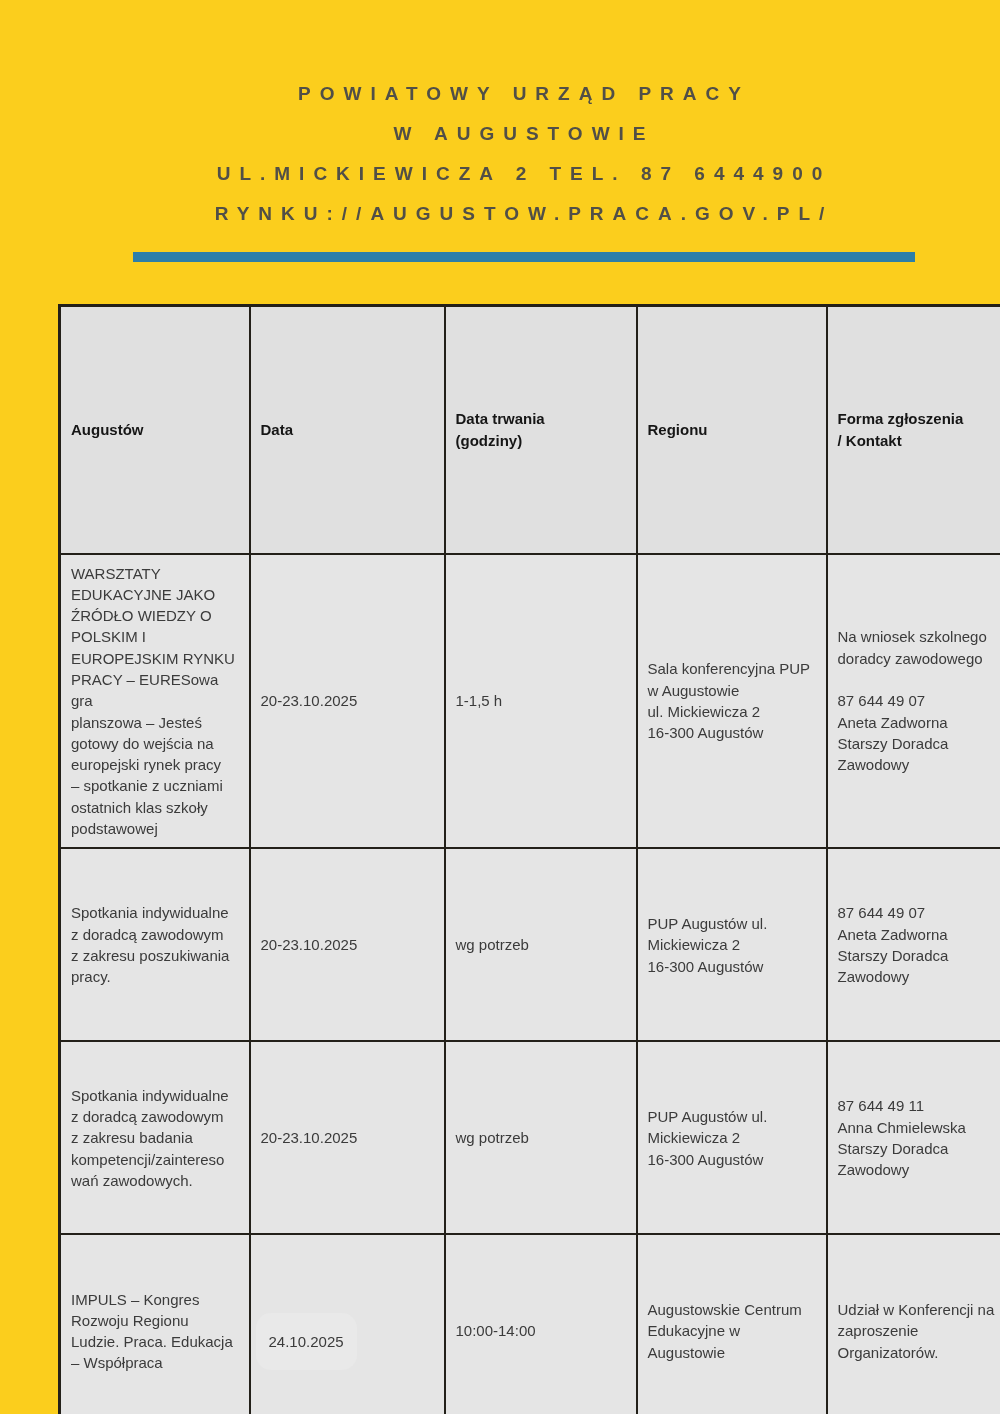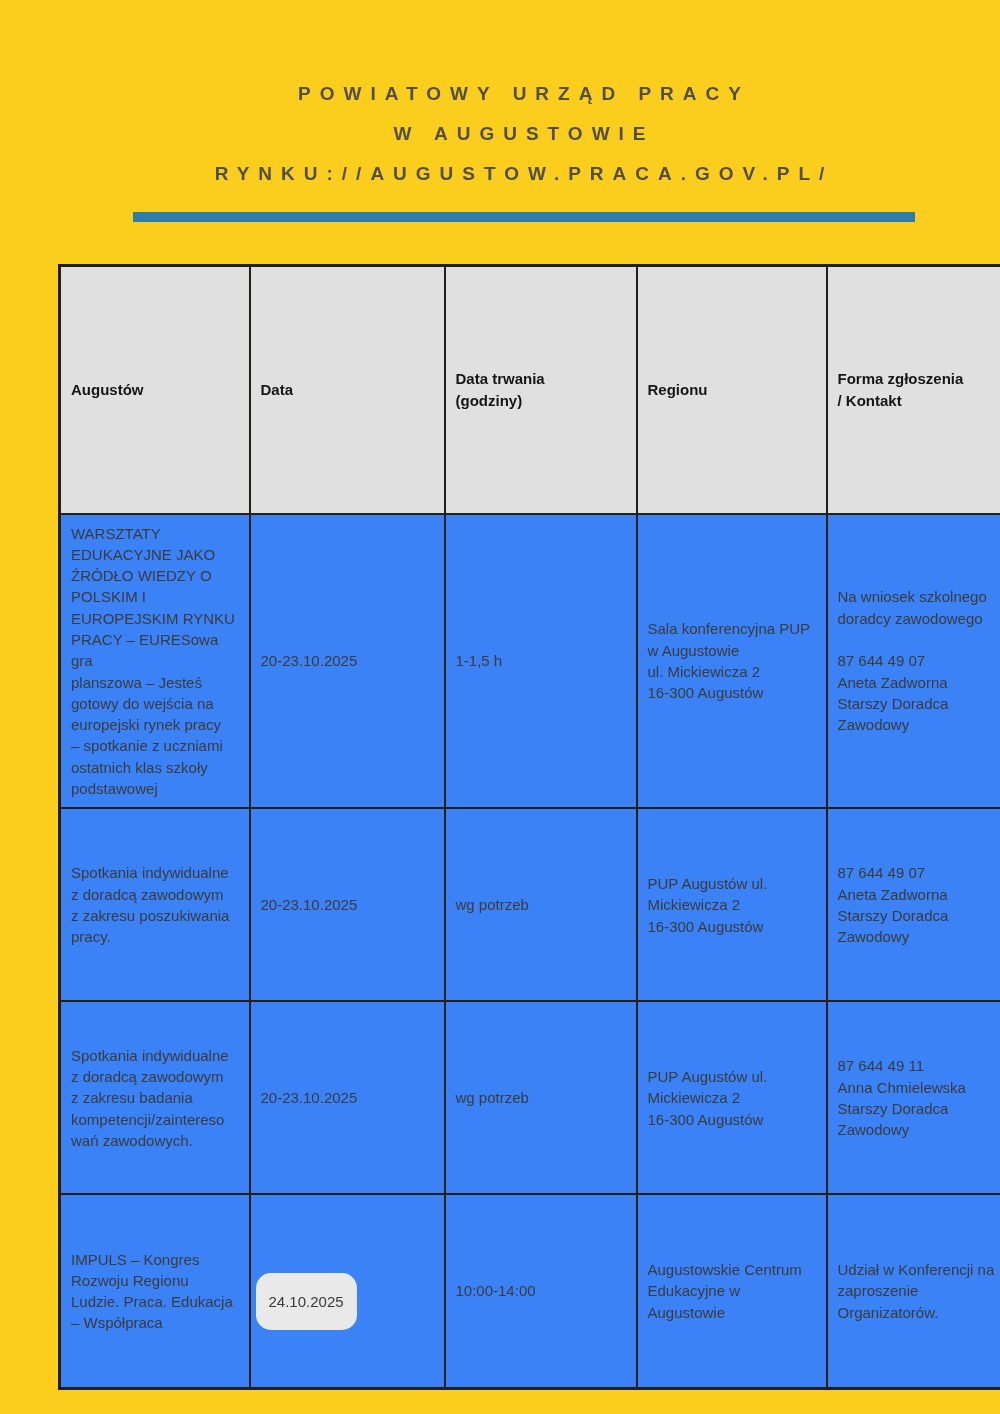--- a/index.html
+++ b/index.html
@@ -51,21 +51,21 @@
     overflow: hidden;
   }
   table.schedule th {
     background: #E0E0E0;
     color: #161616;
     font-size: 15px;
     font-weight: 700;
     line-height: 1.45;
   }
   table.schedule td {
-    background: #3b82f6;
+    background: #e5e5e5;
     color: #3B3B3B;
     font-size: 15px;
     font-weight: 400;
     line-height: 1.42;
   }
   tr.row-header { height: 248px; }
   tr.row-0 { height: 277px; }
   tr.row-1 { height: 193px; }
   tr.row-2 { height: 193px; }
   tr.row-3 { height: 194px; }
@@ -76,20 +76,21 @@
     padding: 18px 13px;
     margin-left: -5px;
   }
 </style>
 </head>
 <body>
 
 <header class="masthead">
   <div class="line">POWIATOWY URZĄD PRACY</div>
   <div class="line">W AUGUSTOWIE</div>
+  <div class="line">UL.MICKIEWICZA 2 TEL. 87 6444900</div>
   <div class="line">RYNKU://AUGUSTOW.PRACA.GOV.PL/</div>
 </header>
 
 <div class="divider"></div>
 
 <div class="tbl-wrap">
   <table class="schedule">
     <colgroup>
       <col style="width:190px">
       <col style="width:195px">

